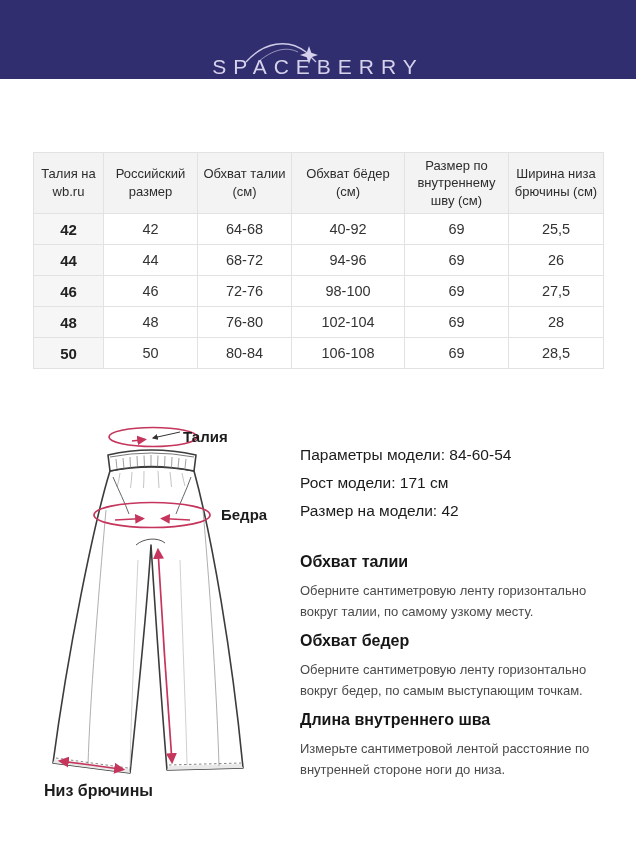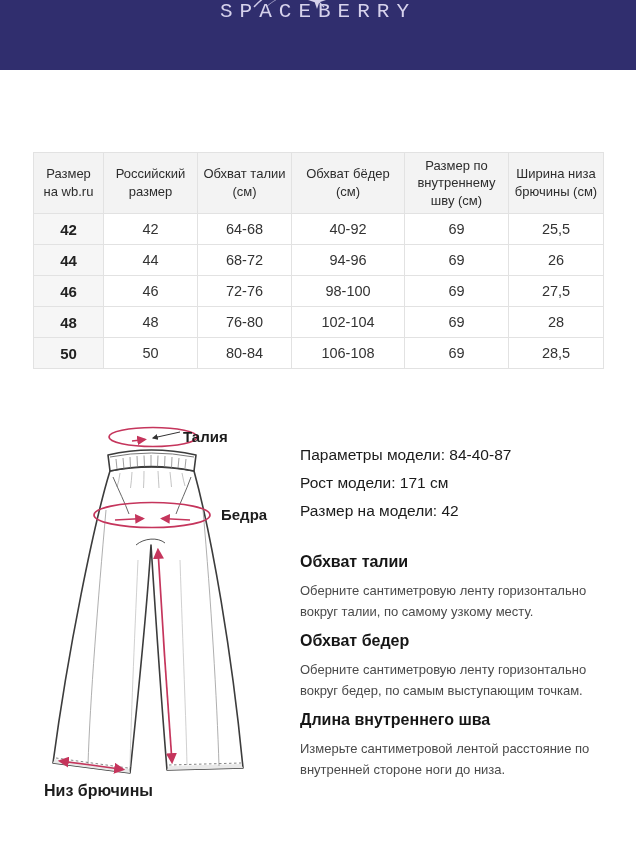--- a/index.html
+++ b/index.html
@@ -3,22 +3,22 @@
 <meta charset="utf-8">
 <style>
   html,body{margin:0;padding:0;}
   body{
     width:636px;height:848px;position:relative;background:#ffffff;
     font-family:"Liberation Sans","DejaVu Sans",sans-serif;color:#1b1b1b;
     overflow:hidden;
   }
   
   .brand-bar{
-    position:absolute;left:0;top:0;width:636px;height:70px;
-    background:#302e6e;display:flex;align-items:flex-start;justify-content:center;font-family:Liberation Mono, monospace;
+    position:absolute;left:0;top:0;width:636px;height:79px;
+    background:#302e6e;display:flex;align-items:flex-end;justify-content:center;
   }
   .logo{position:relative;display:inline-block;}
   .logo-text{
     font-size:21px;letter-spacing:7px;font-weight:500;color:#d6d2ec;
     text-transform:uppercase;
   }
   .logo-swoosh{position:absolute;left:30px;top:-17px;width:92px;height:40px;pointer-events:none;}
   
   .size-table{
     position:absolute;left:33px;top:152px;width:570px;
@@ -69,21 +69,21 @@
   <colgroup>
     <col style="width:70px">
       <col style="width:94px">
       <col style="width:94px">
     <col style="width:113px">
       <col style="width:104px">
       <col style="width:95px">
   </colgroup>
   <thead>
     <tr>
-      <th>Размер на wb.ru</th>
+      <th>Талия на wb.ru</th>
       <th>Российский размер</th>
       <th>Обхват талии (см)</th>
       <th>Обхват бёдер (см)</th>
       <th>Размер по внутреннему шву (см)</th>
       <th>Ширина низа брючины (см)</th>
     </tr>
   </thead>
   <tbody>
     <tr>
       <td class="lead">42</td>
@@ -180,21 +180,21 @@
   </svg>
 
   <div class="dlabel waist">Талия</div>
   <div class="dlabel hips">Бедра</div>
   <div class="dlabel hem">Низ брючины</div>
 </div>
 
 <div class="info-col">
   <div class="mi-line">
     <span class="b">Параметры модели:</span>
-    <span>84-40-87</span>
+    <span>84-60-54</span>
   </div>
   <div class="mi-line">
     <span class="b">Рост модели:</span>
     <span>171 см</span>
   </div>
   <div class="mi-line">
     <span class="b">Размер на модели:</span>
     <span>42</span>
   </div>
 

